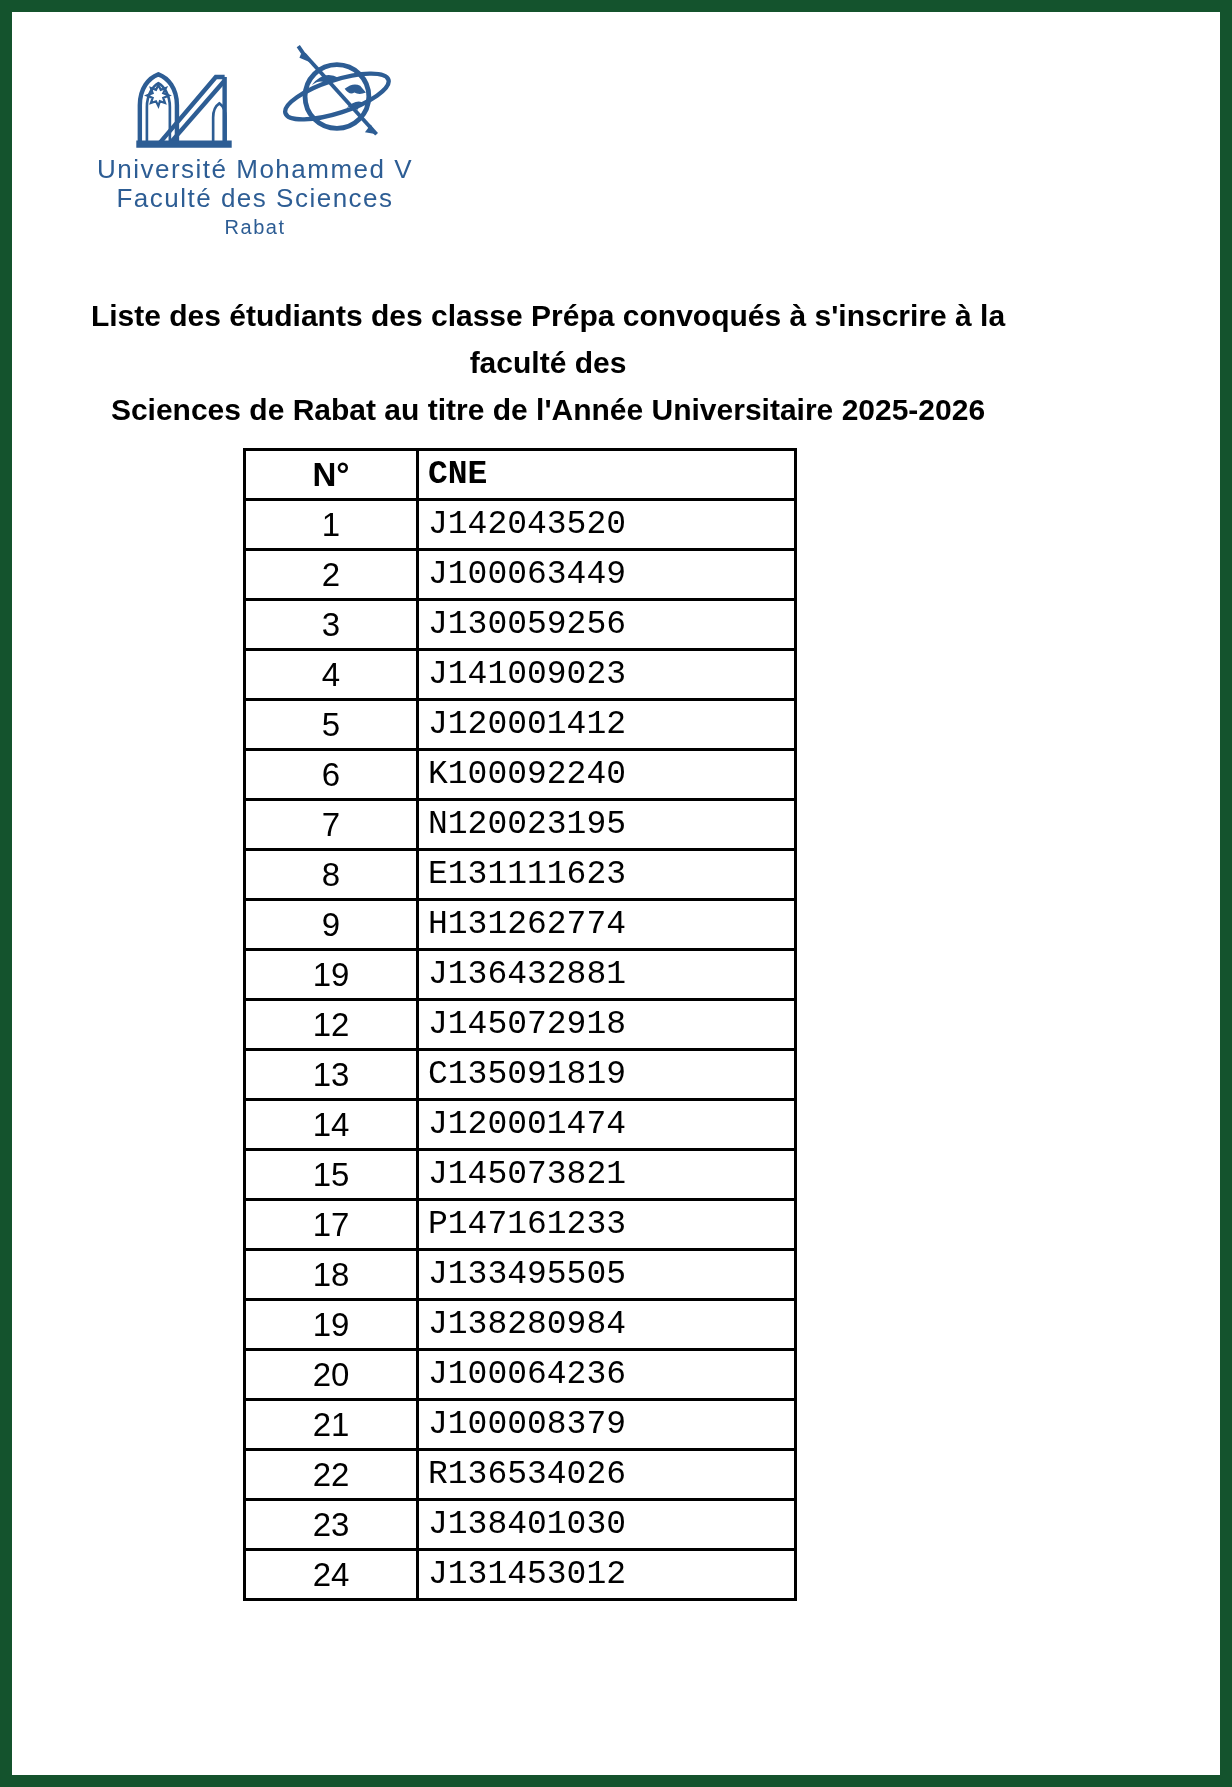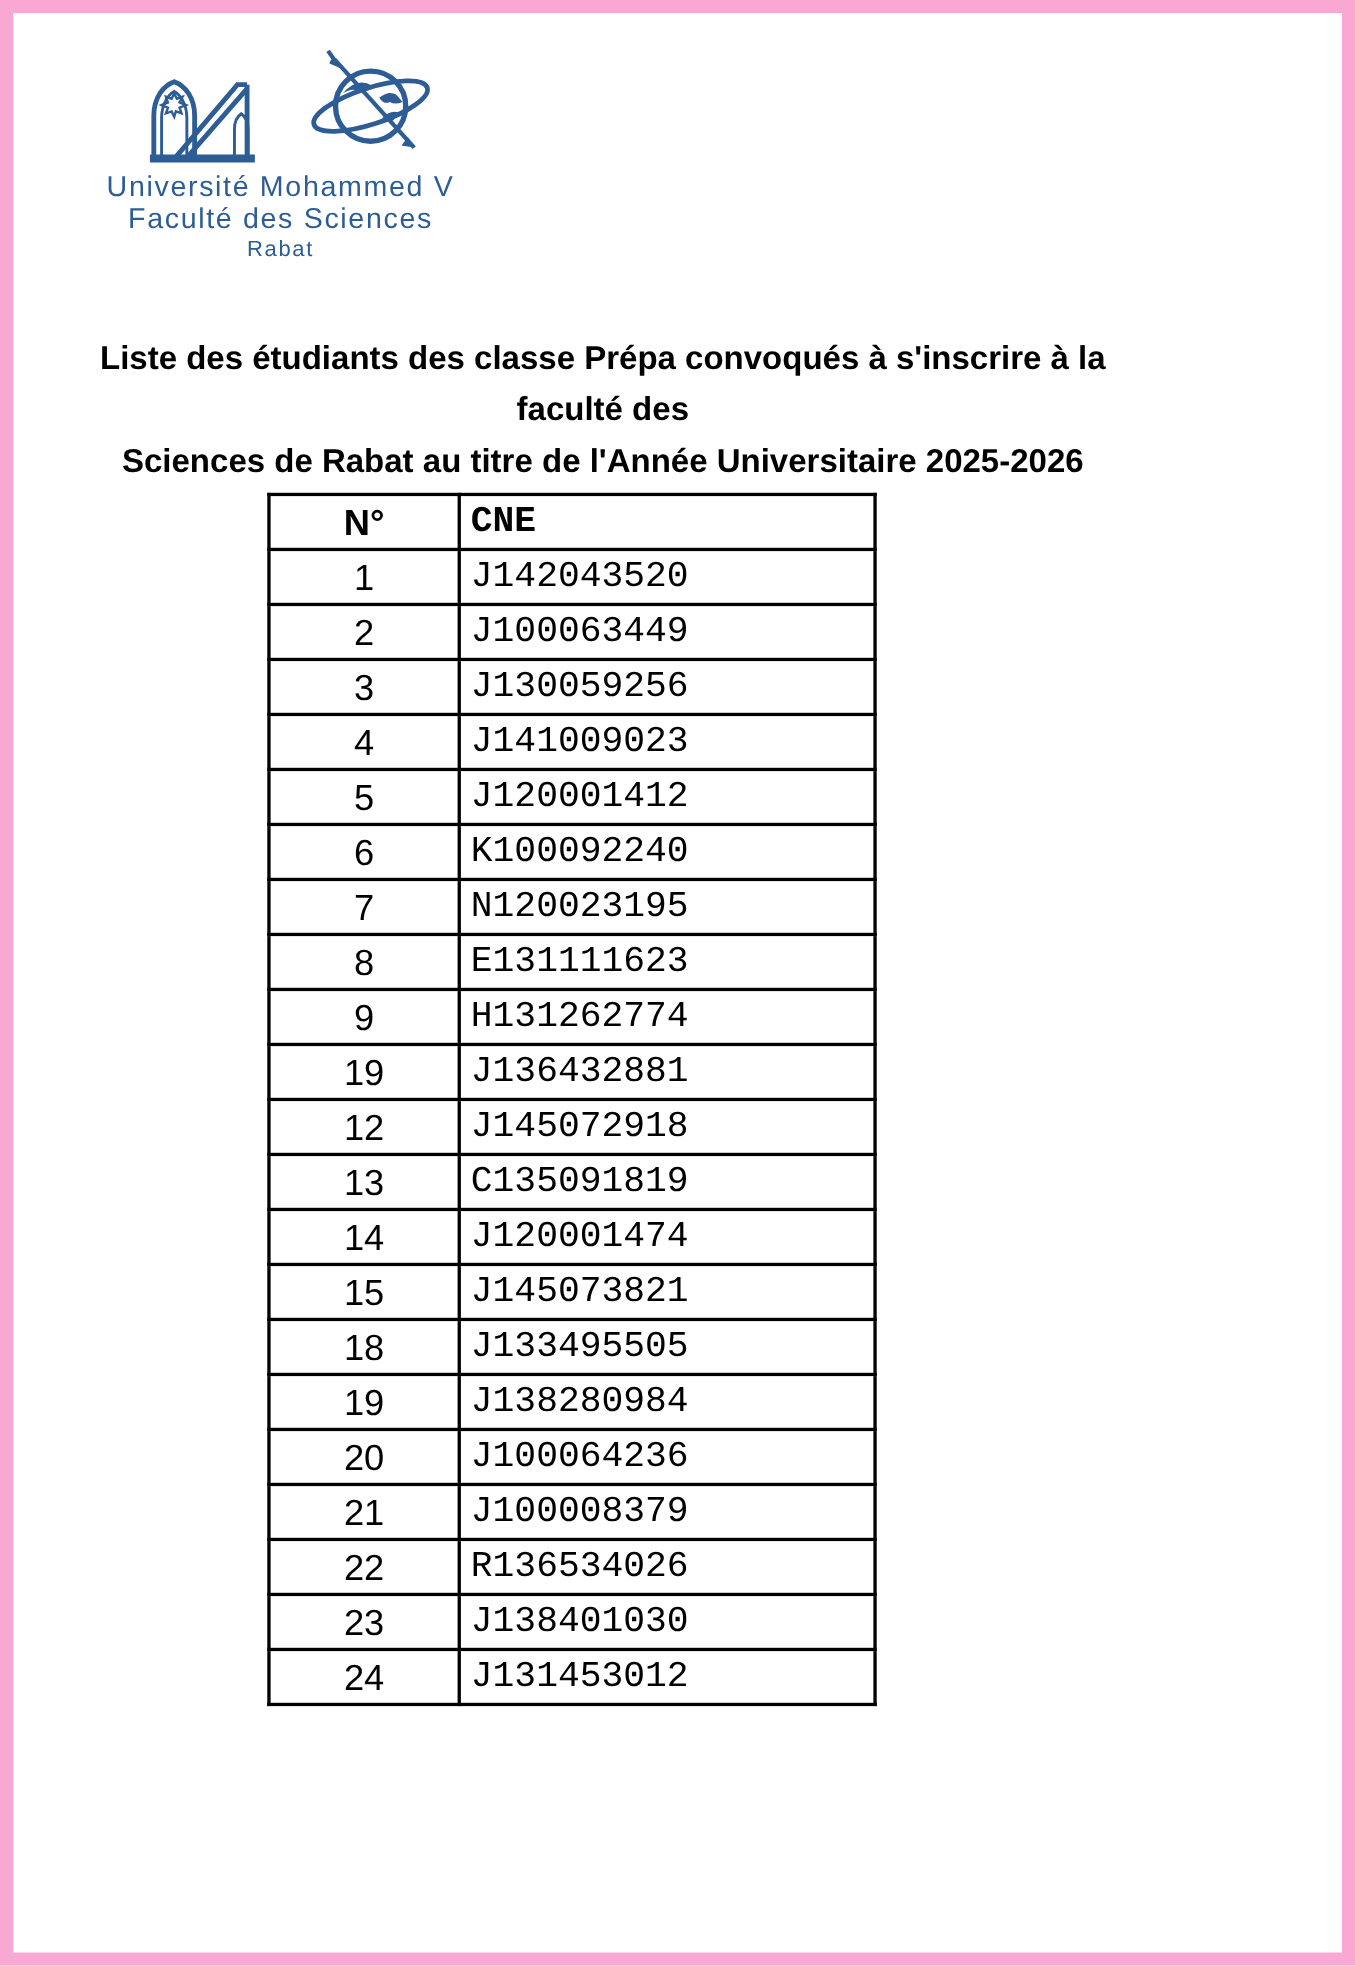--- a/index.html
+++ b/index.html
@@ -1,38 +1,38 @@
 <!DOCTYPE html>
 <html><head>
 <meta charset="utf-8">
 <style>
   html,body { margin:0; padding:0; background:#ffffff; }
   .page {
     position:relative;
     width:1232px; height:1787px;
     box-sizing:border-box;
-    border:12px solid #f9a8d4;
+    border:12px solid #14532d;
     background:#ffffff;
     font-family:"Liberation Sans", sans-serif;
     overflow:hidden;
   }
 
   
   .logo { position:absolute; left:48px; top:28px; width:390px; }
   .logo-icons {
     display:flex; justify-content:center; align-items:flex-end;
     gap:40px; height:112px; padding-left:14px;
   }
   .logo-text { margin-top:3px; text-align:center; color:#2d5d94;
     letter-spacing:1.5px; font-size:26px; line-height:29px; font-weight:400; }
   .logo-text .city { font-size:20px; }
 
   
   .title {
-    position:absolute; top:290px; left:36px; width:1000px;
+    position:absolute; top:280px; left:36px; width:1000px;
     text-align:center; font-weight:bold; font-size:30px; line-height:47px;
     color:#000;
   }
 
   
   .cne-table {
     position:absolute; left:231px; top:436px;
     border-collapse:collapse; table-layout:fixed;
   }
   .cne-table th, .cne-table td {
@@ -144,20 +144,24 @@
   </tr>
         <tr>
     <td class="col-n">14</td>
     <td class="col-cne">J120001474</td>
   </tr>
         <tr>
     <td class="col-n">15</td>
     <td class="col-cne">J145073821</td>
   </tr>
         <tr>
+    <td class="col-n">17</td>
+    <td class="col-cne">P147161233</td>
+  </tr>
+        <tr>
     <td class="col-n">18</td>
     <td class="col-cne">J133495505</td>
   </tr>
         <tr>
     <td class="col-n">19</td>
     <td class="col-cne">J138280984</td>
   </tr>
         <tr>
     <td class="col-n">20</td>
     <td class="col-cne">J100064236</td>

